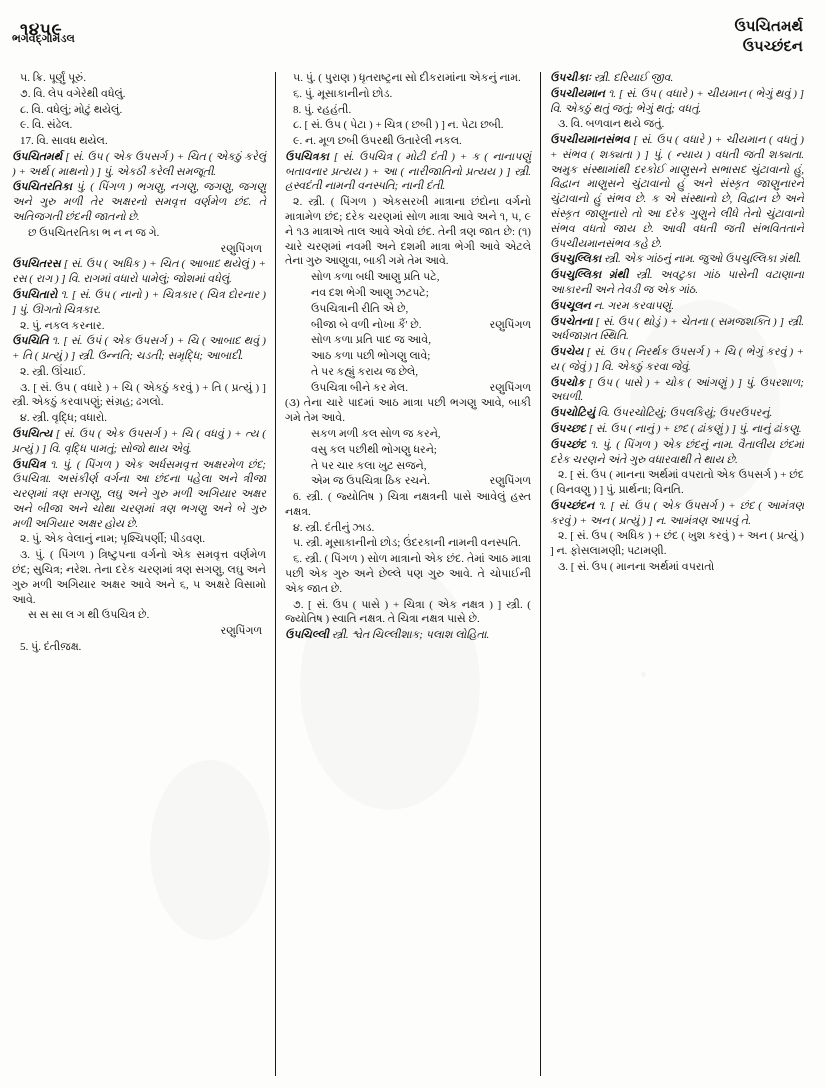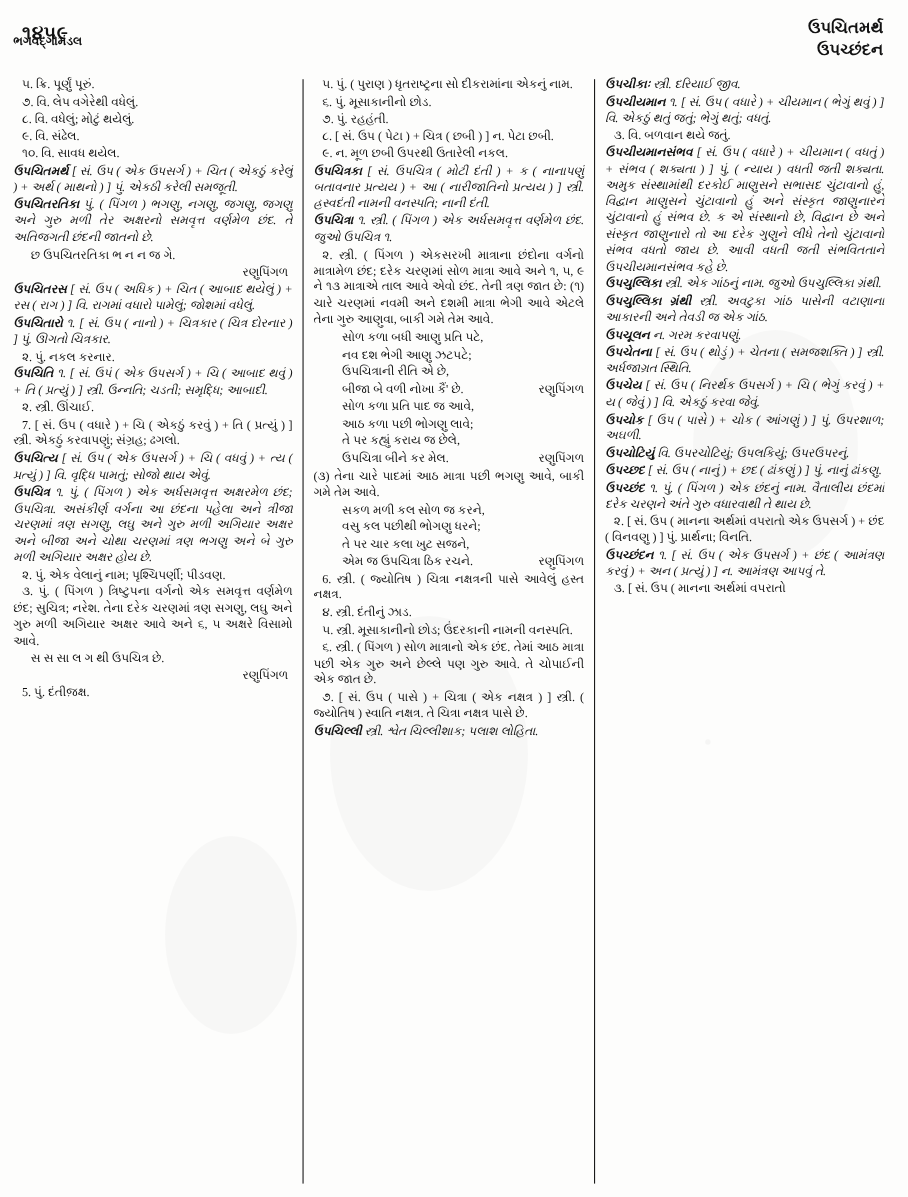--- a/index.html
+++ b/index.html
@@ -145,48 +145,48 @@
       <div>ઉપચ્છંદન</div>
     </div>
   </div>
 
   <div class="columns">
     <div class="col col-1">
         <p class="block sense">૫. ક્રિ. પૂર્ણું પૂરું.</p>
         <p class="block sense">૭. વિ. લેપ વગેરેથી વધેલું.</p>
         <p class="block sense">૮. વિ. વધેલું; મોટું થયેલું.</p>
         <p class="block sense">૯. વિ. સંઢેલ.</p>
-        <p class="block sense">૧૦. વિ. સાવધ થયેલ.</p>
+        <p class="block sense">17. વિ. સાવધ થયેલ.</p>
         <p class="block hang"><span class="hw">ઉપચિતમર્થ</span><span> [ સં. ઉપ ( એક ઉપસર્ગ ) + ચિત ( એકઠું કરેલું ) + અર્થ ( માથનો ) ] પું. એકઠી કરેલી સમજૂતી.</span></p>
         <p class="block hang"><span class="hw">ઉપચિતરતિકા</span><span> પું. ( પિંગળ ) ભગણુ, નગણુ, જગણુ, જગણુ અને ગુરુ મળી તેર અક્ષરનો સમવૃત્ત વર્ણમેળ છંદ. તે અતિજગતી છંદની જાતનો છે.</span></p>
         <p class="block center-note">છ ઉપચિતરતિકા ભ ન ન જ ગે.</p>
         <p class="block right-src">રણુપિંગળ</p>
         <p class="block hang"><span class="hw">ઉપચિતરસ</span><span> [ સં. ઉપ ( અધિક ) + ચિત ( આબાદ થયેલું ) + રસ ( રાગ ) ] વિ. રાગમાં વધારો પામેલું; જોશમાં વધેલું.</span></p>
         <p class="block hang"><span class="hw">ઉપચિતારો</span><span> ૧. [ સં. ઉપ ( નાનો ) + ચિત્રકાર ( ચિત્ર દોરનાર ) ] પું. ઊગતો ચિત્રકાર.</span></p>
         <p class="block sense">૨. પું. નકલ કરનાર.</p>
         <p class="block hang"><span class="hw">ઉપચિતિ</span><span> ૧. [ સં. ઉપં ( એક ઉપસર્ગ ) + ચિ ( આબાદ થવું ) + તિ ( પ્રત્યું ) ] સ્ત્રી. ઉન્નતિ; ચડતી; સમૃદ્ધિ; આબાદી.</span></p>
         <p class="block sense">૨. સ્ત્રી. ઊંચાઈ.</p>
-        <p class="block sense">7. [ સં. ઉપ ( વધારે ) + ચિ ( એકઠું કરવું ) + તિ ( પ્રત્યું ) ] સ્ત્રી. એકઠું કરવાપણું; સંગ્રહ; ઢગલો.</p>
+        <p class="block sense">૩. [ સં. ઉપ ( વધારે ) + ચિ ( એકઠું કરવું ) + તિ ( પ્રત્યું ) ] સ્ત્રી. એકઠું કરવાપણું; સંગ્રહ; ઢગલો.</p>
+        <p class="block sense">૪. સ્ત્રી. વૃદ્ધિ; વધારો.</p>
         <p class="block hang"><span class="hw">ઉપચિત્ય</span><span> [ સં. ઉપ ( એક ઉપસર્ગ ) + ચિ ( વધવું ) + ત્ય ( પ્રત્યું ) ] વિ. વૃદ્ધિ પામતું; સોજો થાય એવું.</span></p>
         <p class="block hang"><span class="hw">ઉપચિત્ર</span><span> ૧. પું. ( પિંગળ ) એક અર્ધસમવૃત્ત અક્ષરમેળ છંદ; ઉપચિત્રા. અસંકીર્ણ વર્ગના આ છંદના પહેલા અને ત્રીજા ચરણમાં ત્રણ સગણુ, લઘુ અને ગુરુ મળી અગિયાર અક્ષર અને બીજા અને ચોથા ચરણમાં ત્રણ ભગણુ અને બે ગુરુ મળી અગિયાર અક્ષર હોય છે.</span></p>
         <p class="block sense">૨. પું. એક વેલાનું નામ; પૃશ્ચિપર્ણી; પીડવણ.</p>
         <p class="block sense">૩. પું. ( પિંગળ ) ત્રિષ્ટુપના વર્ગનો એક સમવૃત્ત વર્ણમેળ છંદ; સુચિત્ર; નરેશ. તેના દરેક ચરણમાં ત્રણ સગણુ, લઘુ અને ગુરુ મળી અગિયાર અક્ષર આવે અને ૬, ૫ અક્ષરે વિસામો આવે.</p>
         <p class="block center-note">સ સ સા લ ગ થી ઉપચિત્ર છે.</p>
         <p class="block right-src">રણુપિંગળ</p>
         <p class="block sense">5. પું. દંતીજ઼ક્ષ.</p>
       </div>
     <div class="rule"></div>
     <div class="col col-2">
         <p class="block sense">૫. પું. ( પુરાણ ) ધૃતરાષ્ટ્રના સો દીકરામાંના એકનું નામ.</p>
         <p class="block sense">૬. પું. મૂસાકાનીનો છોડ.</p>
-        <p class="block sense">૭. પું. રહહંતી.</p>
+        <p class="block sense">8. પું. રહહંતી.</p>
         <p class="block sense">૮. [ સં. ઉપ ( પેટા ) + ચિત્ર ( છબી ) ] ન. પેટા છબી.</p>
         <p class="block sense">૯. ન. મૂળ છબી ઉપરથી ઉતારેલી નકલ.</p>
         <p class="block hang"><span class="hw">ઉપચિત્રકા</span><span> [ સં. ઉપચિત્ર ( મોટી દંતી ) + ક ( નાનાપણું બતાવનાર પ્રત્યય ) + આ ( નારીજાતિનો પ્રત્યય ) ] સ્ત્રી. હ્રસ્વદંતી નામની વનસ્પતિ; નાની દંતી.</span></p>
-        <p class="block hang"><span class="hw">ઉપચિત્રા</span><span> ૧. સ્ત્રી. ( પિંગળ ) એક અર્ધસમવૃત્ત વર્ણમેળ છંદ. જુઓ ઉપચિત્ર ૧.</span></p>
         <p class="block sense">૨. સ્ત્રી. ( પિંગળ ) એકસરખી માત્રાના છંદોના વર્ગનો માત્રામેળ છંદ; દરેક ચરણમાં સોળ માત્રા આવે અને ૧, ૫, ૯ ને ૧૩ માત્રાએ તાલ આવે એવો છંદ. તેની ત્રણ જાત છે: (૧) ચારે ચરણમાં નવમી અને દશમી માત્રા ભેગી આવે એટલે તેના ગુરુ આણુવા, બાકી ગમે તેમ આવે.</p>
         <p class="block verse">સોળ કળા બધી આણુ પ્રતિ પટે,</p>
         <p class="block verse">નવ દશ ભેગી આણુ ઝટપટે;</p>
         <p class="block verse">ઉપચિત્રાની રીતિ એ છે,</p>
         <p class="block verse clearfix"><span class="inline-ref">રણુપિંગળ</span><span>બીજા બે વળી નોખા કૈં' છે.</span></p>
         <p class="block verse">સોળ કળા પ્રતિ પાદ જ આવે,</p>
         <p class="block verse">આઠ કળા પછી ભોગણુ લાવે;</p>
         <p class="block verse">તે પર કહ્યું કરાય જ છેલે,</p>
         <p class="block verse clearfix"><span class="inline-ref">રણુપિંગળ</span><span>ઉપચિત્રા બીને કર મેલ.</span></p>
         <p class="block cont">(૩) તેના ચારે પાદમાં આઠ માત્રા પછી ભગણુ આવે, બાકી ગમે તેમ આવે.</p>
@@ -211,17 +211,18 @@
         <p class="block hang"><span class="hw">ઉપચુલ્લિકા ગ્રંથી</span><span> સ્ત્રી. અવટુકા ગાંઠ પાસેની વટાણાના આકારની અને તેવડી જ એક ગાંઠ.</span></p>
         <p class="block hang"><span class="hw">ઉપચૂલન</span><span> ન. ગરમ કરવાપણું.</span></p>
         <p class="block hang"><span class="hw">ઉપચેતના</span><span> [ સં. ઉપ ( થોડું ) + ચેતના ( સમજશક્તિ ) ] સ્ત્રી. અર્ધજાગ્રત સ્થિતિ.</span></p>
         <p class="block hang"><span class="hw">ઉપચેય</span><span> [ સં. ઉપ ( નિરર્થક ઉપસર્ગ ) + ચિ ( ભેગું કરવું ) + ય ( જેવું ) ] વિ. એકઠું કરવા જેવું.</span></p>
         <p class="block hang"><span class="hw">ઉપચોક</span><span> [ ઉપ ( પાસે ) + ચોક ( આંગણું ) ] પું. ઉપરશાળ; અઘળી.</span></p>
         <p class="block hang"><span class="hw">ઉપચોટિયું</span><span> વિ. ઉપરચોટિયું; ઉપલકિયું; ઉપરઉપરનું.</span></p>
         <p class="block hang"><span class="hw">ઉપચ્છદ</span><span> [ સં. ઉપ ( નાનું ) + છદ ( ઢાંકણું ) ] પું. નાનું ઢાંકણુ.</span></p>
         <p class="block hang"><span class="hw">ઉપચ્છંદ</span><span> ૧. પું. ( પિંગળ ) એક છંદનું નામ. વૈતાલીય છંદમાં દરેક ચરણને અંતે ગુરુ વધારવાથી તે થાય છે.</span></p>
         <p class="block sense">૨. [ સં. ઉપ ( માનના અર્થમાં વપરાતો એક ઉપસર્ગ ) + છંદ ( વિનવણુ ) ] પું. પ્રાર્થના; વિનતિ.</p>
         <p class="block hang"><span class="hw">ઉપચ્છંદન</span><span> ૧. [ સં. ઉપ ( એક ઉપસર્ગ ) + છંદ ( આમંત્રણ કરવું ) + અન ( પ્રત્યું ) ] ન. આમંત્રણ આપવું તે.</span></p>
+        <p class="block sense">૨. [ સં. ઉપ ( અધિક ) + છંદ ( ખુશ કરવું ) + અન ( પ્રત્યું ) ] ન. ફોસલામણી; પટામણી.</p>
         <p class="block sense">૩. [ સં. ઉપ ( માનના અર્થમાં વપરાતો</p>
       </div>
   </div>
 
 </div>
 
 </body></html>

